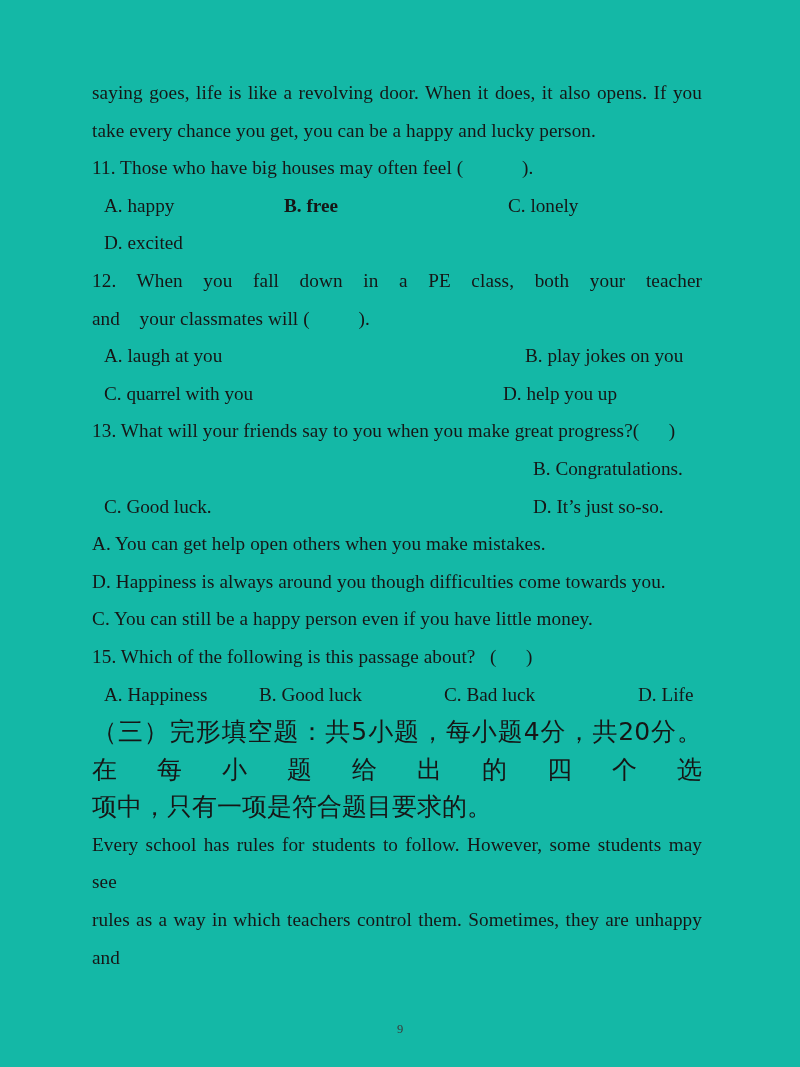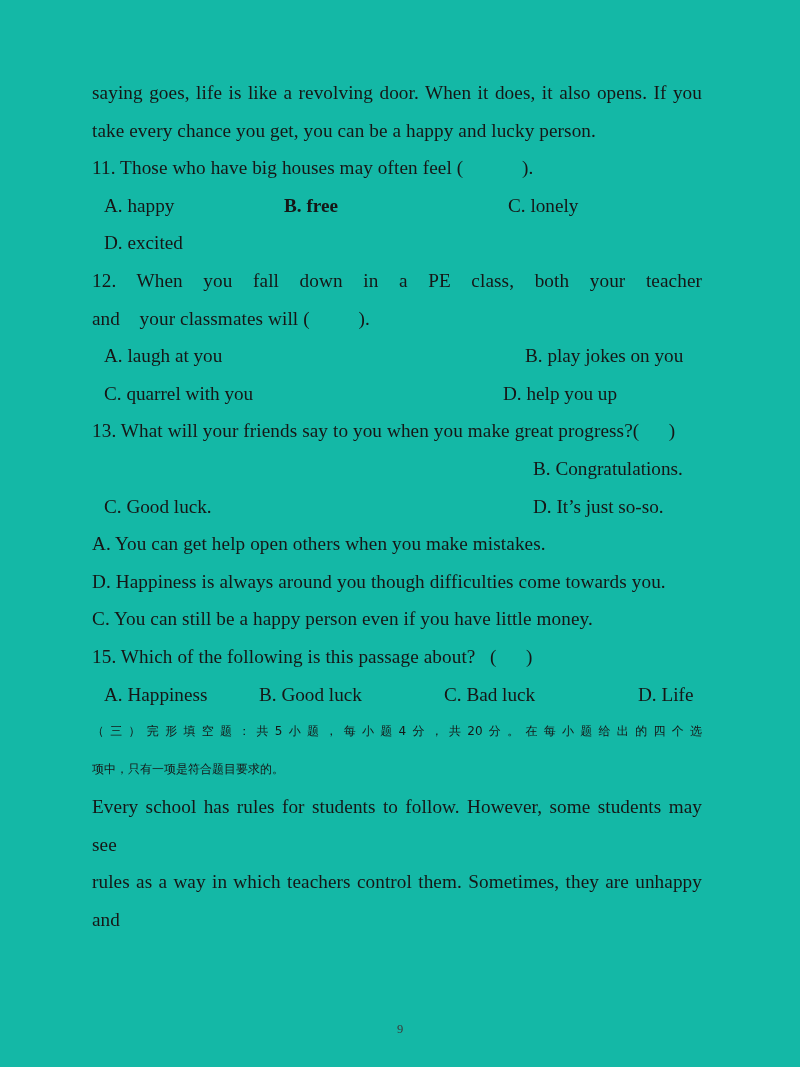--- a/index.html
+++ b/index.html
@@ -63,21 +63,21 @@
   .col-b2 { left: 192px; font-weight: bold; }
   .col-c2 { left: 416px; font-family: Liberation Serif, serif; }
   .col-b-far { left: 433px; }
   .col-b-q13 { left: 441px; }
   .col-c-q13 { left: 411px; }
   .col-q15-b { left: 167px; }
   .col-q15-c { left: 352px; }
   .col-q15-d { left: 546px; }
   .zh-wrap {
     font-family: "DejaVu Sans", "Liberation Sans", sans-serif;
-    font-size: 12px;
+    font-size: 25px;
     line-height: 37.6px;
     text-align: justify;
     text-align-last: justify;
   }
   .zh-wrap.last {
     text-align: left;
     text-align-last: left;
   }
   .page-number {
     position: absolute;

